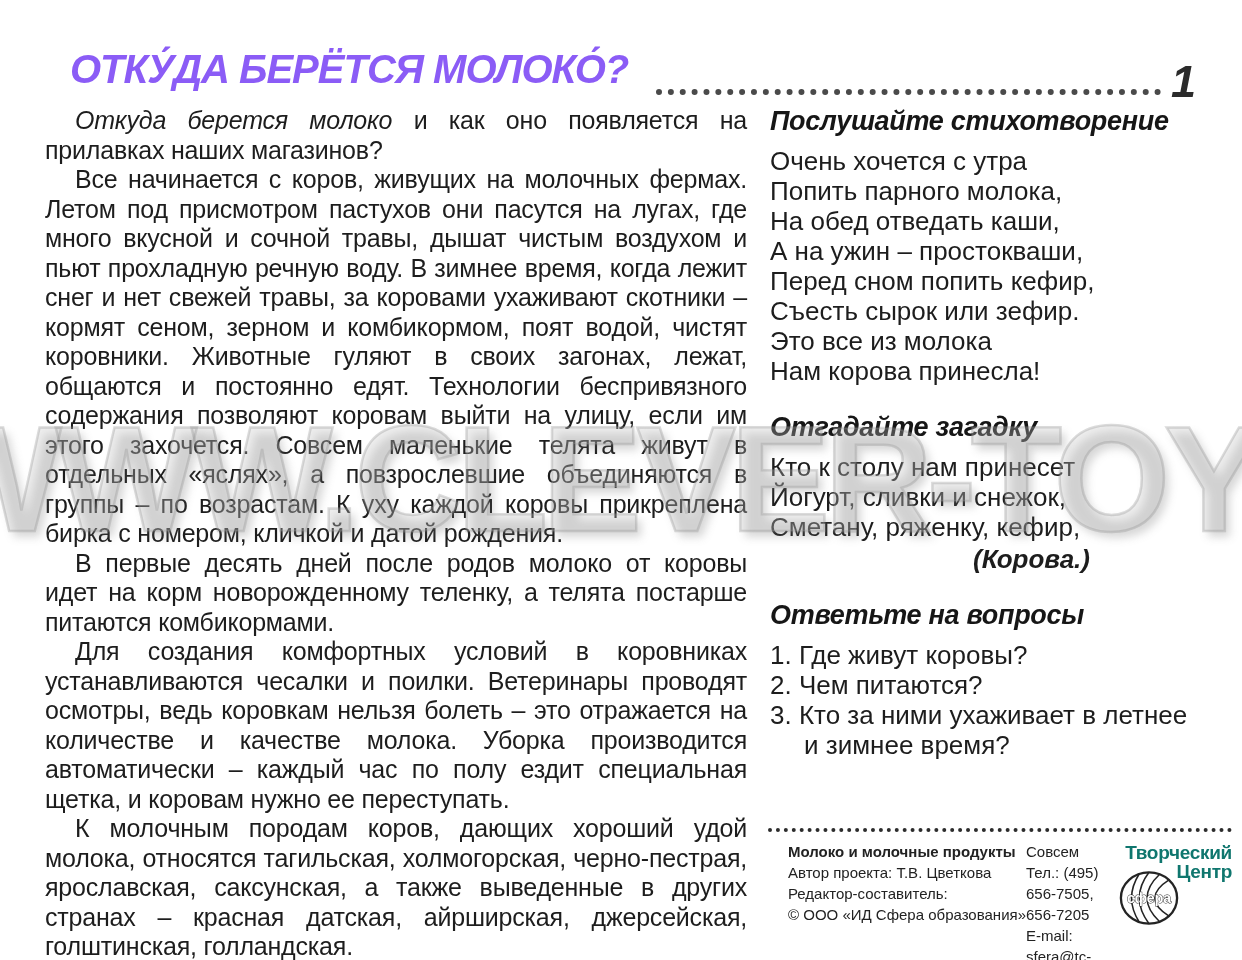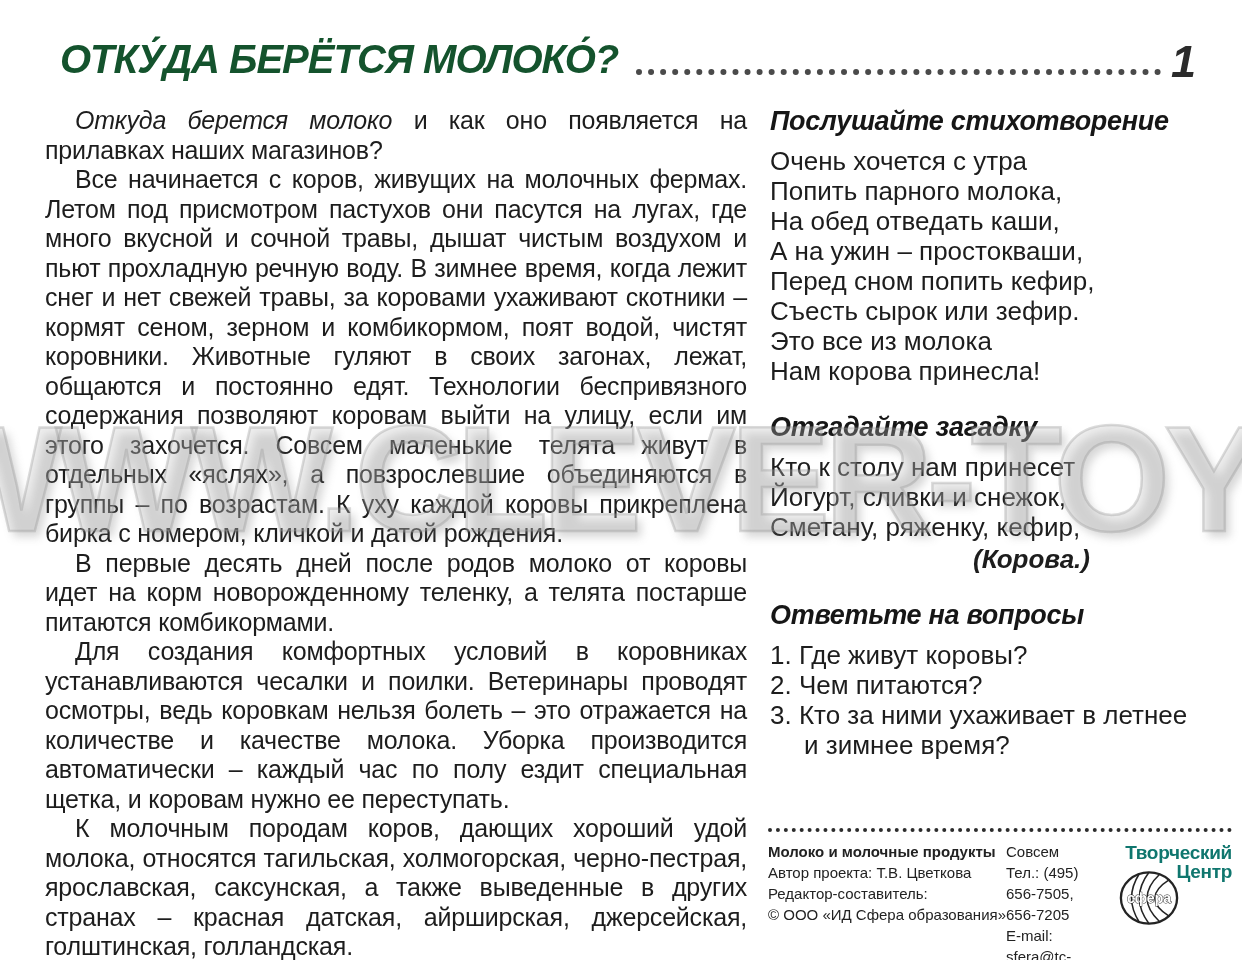--- a/index.html
+++ b/index.html
@@ -8,22 +8,22 @@
     background:#ffffff; overflow:hidden;
     font-family:"Liberation Sans","DejaVu Sans",sans-serif;
     color:#1d1d1d;
   }
   
   .title-row {
     position:absolute; top:36px; left:58px; right:46px;
     display:flex; align-items:flex-end;
   }
   .title-row h1 {
-    margin:2px; font-size:40px; line-height:1.05; font-weight:bold; font-style:italic;
-    letter-spacing:-1px; color:#14532d; white-space:nowrap;
+    margin:12px; font-size:40px; line-height:1.05; font-weight:bold; font-style:italic;
+    letter-spacing:-1px; color:#8b5cf6; white-space:nowrap;
   }
   .leader {
     flex:1 1 auto; height:0; border-bottom:6px dotted #4a4a4a;
     margin:0 10px 7px 16px;
   }
   .page-num {
     font-size:45px; font-weight:bold; font-style:italic; line-height:1;
     color:#2b2b2b; margin-bottom:-2px;
   }
   
@@ -60,21 +60,21 @@
     text-shadow:5px 6px 8px rgba(110,110,110,0.28);
     pointer-events:none; user-select:none;
   }
   
   .footer {
     position:absolute; left:768px; right:10px; top:828px; z-index:1;
     font-size:15px; line-height:21px; color:#222;
   }
   .footer-dots { height:0; border-top:4px dotted #2c2c2c; margin-bottom:9px; }
   .footer-cols { display:flex; align-items:flex-start; }
-  .f-credits { width:238px; flex:0 0 auto; }
+  .f-credits { width:238px; flex:0 0 auto;margin-left:20px; }
   .f-contacts { flex:1 1 auto; }
   .series-title { font-weight:bold; }
   .f-logo { position:relative; width:128px; height:100px; flex:0 0 auto; }
   .logo-text {
     position:absolute; top:2px; right:0; text-align:right;
     font-size:19px; line-height:1.02; font-weight:600; color:#0f766e;
     letter-spacing:-0.3px;
   }
   .f-logo svg { position:absolute; left:14px; top:26px; width:62px; height:62px; }
 </style>

